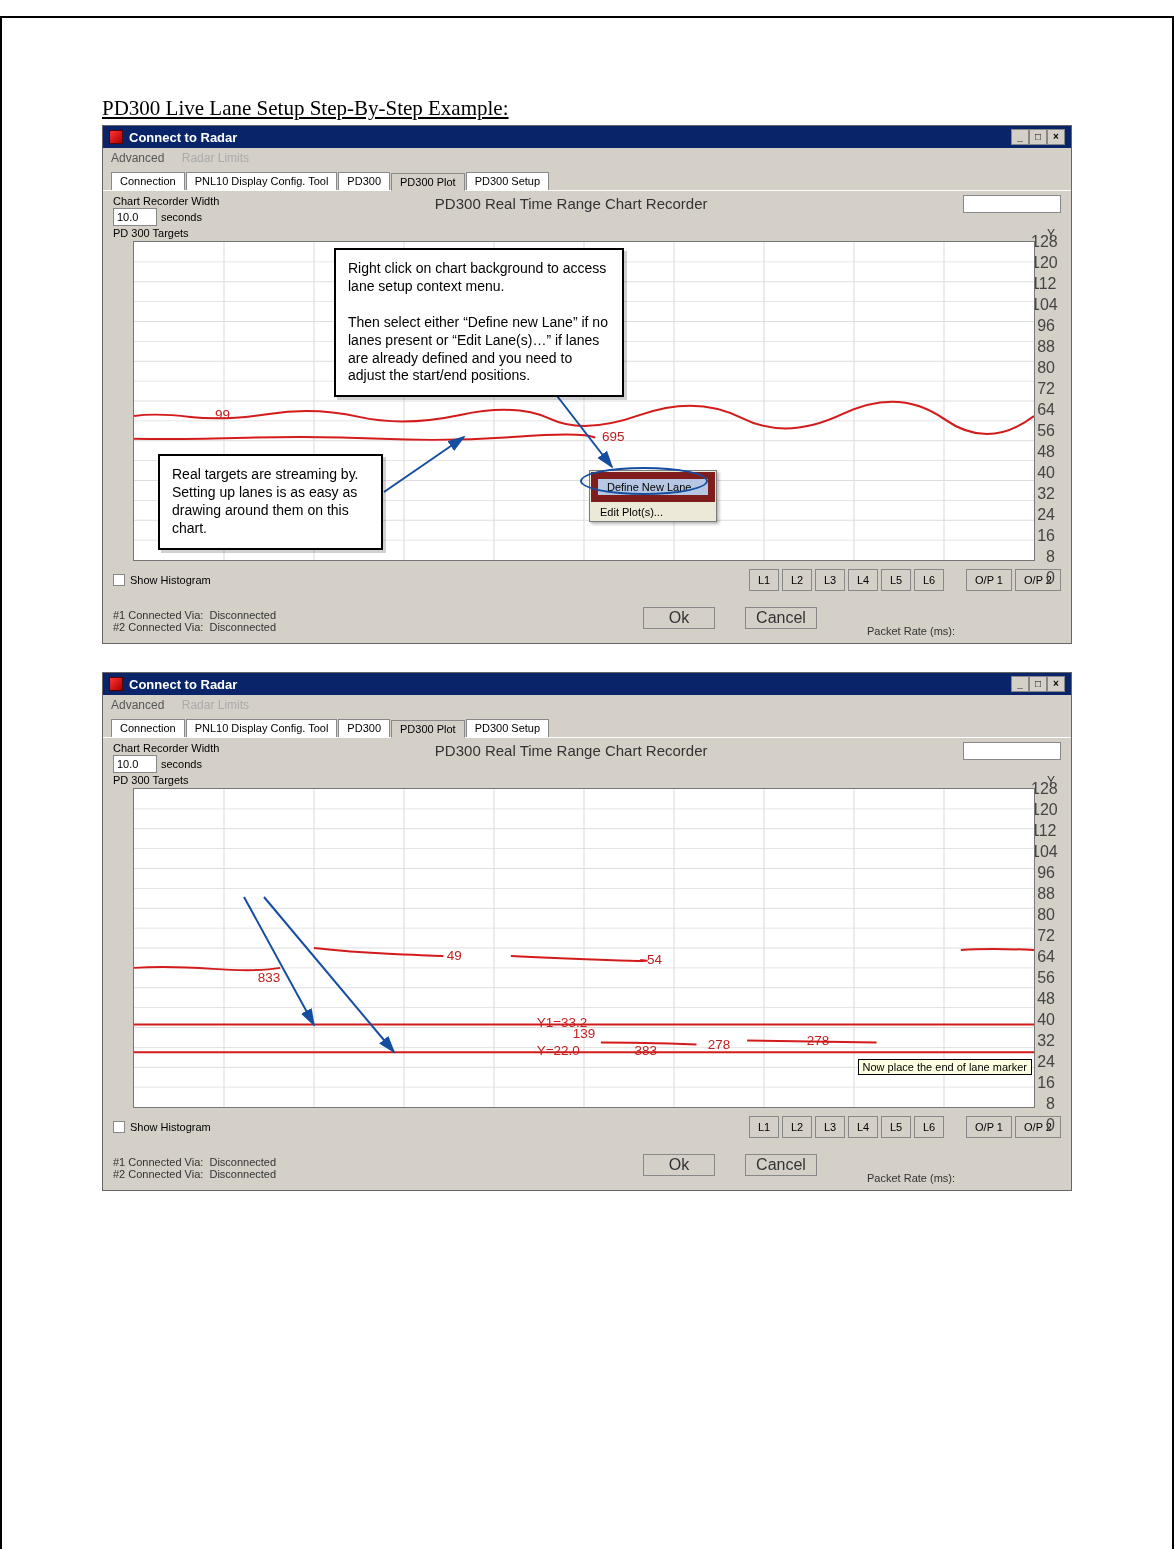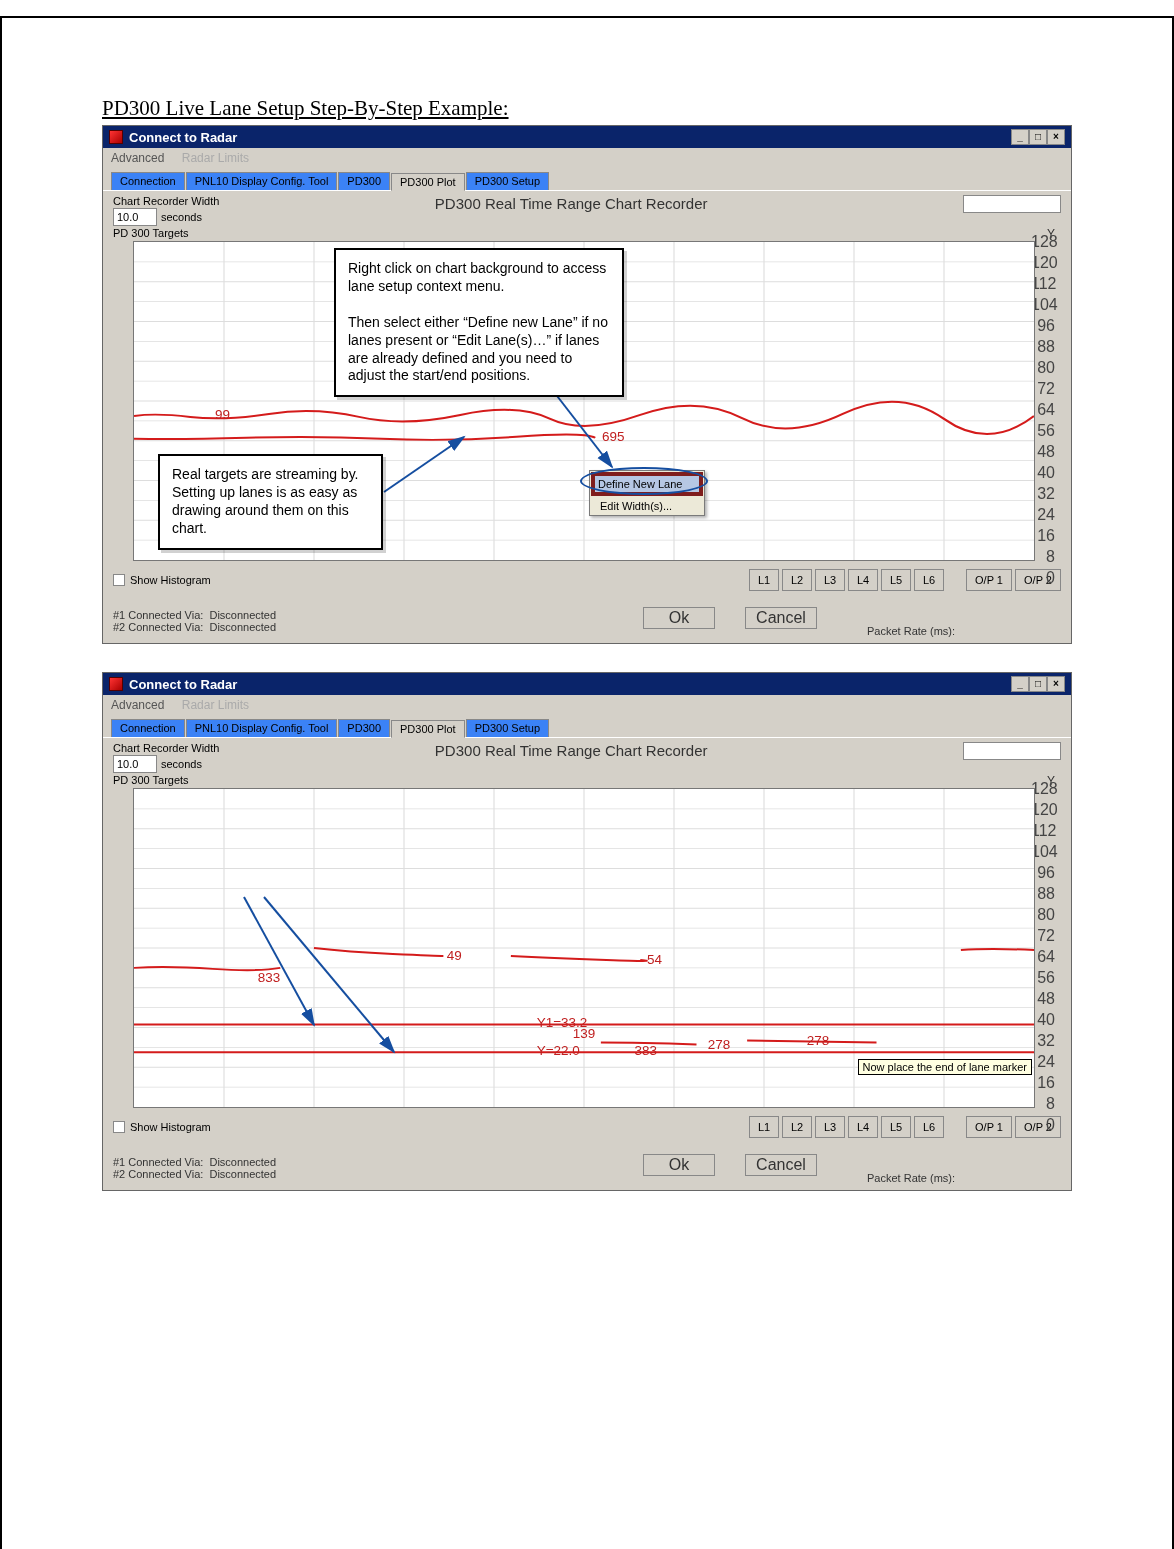--- a/index.html
+++ b/index.html
@@ -12,21 +12,21 @@
   .titlebar .left { display: flex; align-items: center; gap: 6px; }
   .ticon { width: 14px; height: 14px; background: linear-gradient(135deg,#f33,#a00); display: inline-block; border:1px solid #500; }
   .winbtns { display: flex; gap: 0; }
   .winbtn { width: 18px; height: 16px; background: #d4d0c8; border: 1px solid #888; font-size: 10px; line-height: 14px; text-align: center; color:#000; font-weight:bold; }
 
   .menubar { padding: 3px 8px; color: #555; font-size: 12px; }
   .menubar span { margin-right: 14px; }
   .menubar .dis { color: #aaa; }
 
   .tabs { background: #d4d0c8; padding: 4px 8px 0 8px; display: flex; gap: 1px; border-bottom: 1px solid #fff; font-size: 11px; }
-  .tab { padding: 2px 8px; border: 1px solid #888; border-bottom: none; background: #3b82f6; }
+  .tab { padding: 2px 8px; border: 1px solid #888; border-bottom: none; background: #ffffff; }
   .tab.selected { background: #d4d0c8; position: relative; top: 1px; border-bottom: 1px solid #d4d0c8; font-weight: normal; }
 
   .content { background: #d4d0c8; padding: 4px 10px 6px 10px; }
   .topctl { display: flex; align-items: flex-start; gap: 6px; font-size: 11px; }
   .topctl .lbl { display: flex; flex-direction: column; gap: 1px; }
   .numbox { width: 44px; height: 18px; border: 1px solid #888; background: #fff; padding: 1px 3px; font-size: 11px; }
   .charttitle { flex: 1; text-align: center; font-size: 15px; color: #333; margin-left: -40px; }
   .legendbox { width: 98px; height: 18px; border: 1px solid #888; background: #fff; }
 
   .plotwrap { position: relative; margin-top: 2px; }
@@ -34,21 +34,21 @@
   .yaxis { position: absolute; right: -20px; top: -8px; height: 336px; width: 24px; font-size: 16px; color: #444; }
   .ytick { position: absolute; right: 0; text-align: right; width: 24px; }
   .ylabel { position: absolute; right: -20px; top: -14px; font-size: 12px; color: #333; }
 
   .grid line { stroke: #ddd; stroke-width: 1; }
 
   .callout { position: absolute; background: #fff; border: 2px solid #000; padding: 10px 12px; font-size: 14px; font-family: Arial, sans-serif; line-height: 1.28; box-shadow: 3px 3px 0 rgba(0,0,0,.18); z-index: 20; }
 
   .ctxmenu { position: absolute; background: #ece9d8; border: 1px solid #7a7a7a; font-size: 11px; box-shadow: 2px 2px 3px rgba(0,0,0,.3); z-index: 15; }
   .ctxmenu .item { padding: 3px 18px 3px 10px; white-space: nowrap; }
-  .ctxmenu .item.sel { background: #b6c7e4; border: 4px solid #7f1d1d; margin: 1px; padding: 2px 17px 2px 3px; }
+  .ctxmenu .item.sel { background: #b6c7e4; border: 7px solid #7f1d1d; margin: 1px; padding: 2px 17px 2px 9px; }
   .oval { position: absolute; border: 2px solid #154ea0; border-radius: 50%; z-index: 16; pointer-events: none; }
 
   .belowplot { display: flex; align-items: center; justify-content: space-between; margin-top: 8px; font-size: 11px; }
   .chk { display: flex; align-items: center; gap: 5px; }
   .chkbox { width: 12px; height: 12px; border: 1px solid #888; background: #fff; display: inline-block; }
   .lanes { display: flex; gap: 3px; }
   .lbtn { border: 1px solid #888; background: #d4d0c8; width: 30px; height: 22px; font-size: 11px; text-align: center; line-height: 20px; }
   .lbtn.op { width: 46px; }
 
   .bottom { margin-top: 18px; font-size: 11px; color: #333; }
@@ -171,21 +171,21 @@
           </svg>
 
           <div class="callout" style="left:24px;top:212px;width:225px"><span style="white-space:pre-line">Real targets are streaming by. Setting up lanes is as easy as drawing around them on this chart.</span></div>
           <div class="callout" style="left:200px;top:6px;width:290px"><span style="white-space:pre-line">Right click on chart background to access lane setup context menu.
 
 Then select either “Define new Lane” if no lanes present or “Edit Lane(s)…” if lanes are already defined and you need to adjust the start/end positions.</span></div>
 
           <div class="oval" style="left:446px;top:225px;width:128px;height:28px"></div>
           <div class="ctxmenu" style="left:455px;top:228px">
             <div class="item sel">Define New Lane</div>
-            <div class="item">Edit Width(s)...</div>
+            <div class="item">Edit Plot(s)...</div>
           </div>
 
           <svg class="arrow" style="left:0;top:0" width="800" height="320">
             <defs>
                 <marker id="ah1" markerWidth="10" markerHeight="10" refX="8" refY="3" orient="auto">
                   <path d="M0,0 L0,6 L9,3 z" fill="#154ea0"></path>
                 </marker>
               </defs>
             <line x1="420" y1="150" x2="478" y2="225" stroke="#154ea0" stroke-width="2" marker-end="url(#ah1)"></line>
             <line x1="250" y1="250" x2="330" y2="195" stroke="#154ea0" stroke-width="2" marker-end="url(#ah1)"></line>

